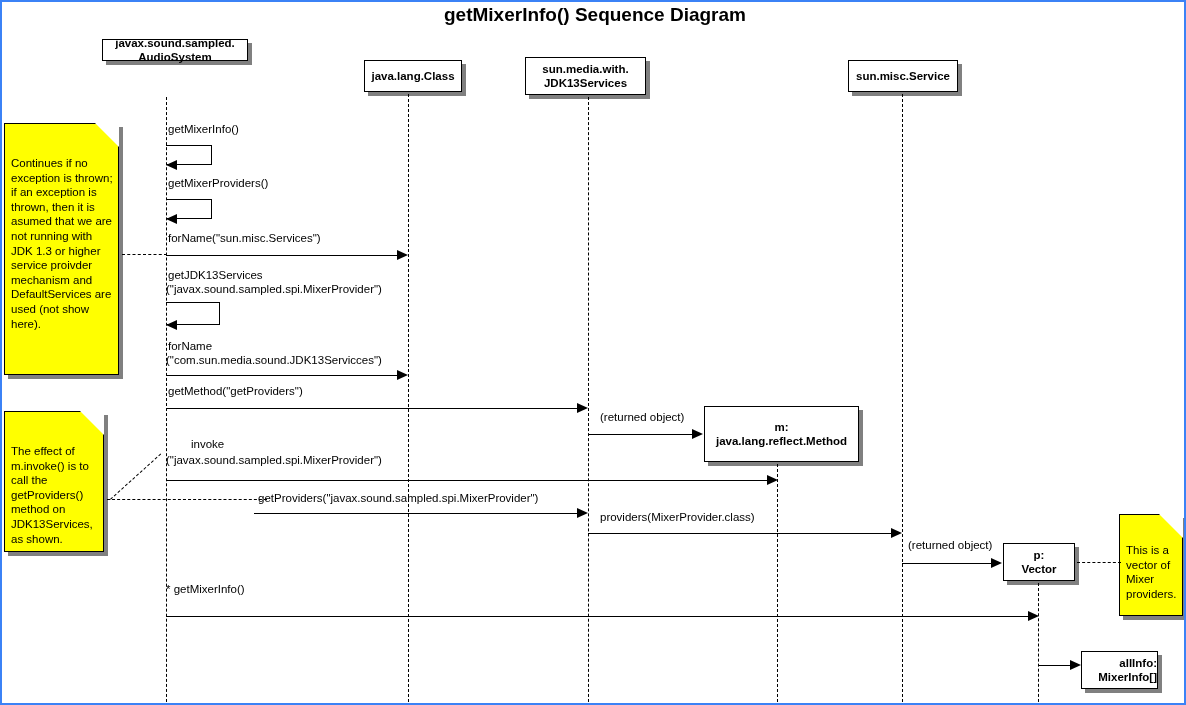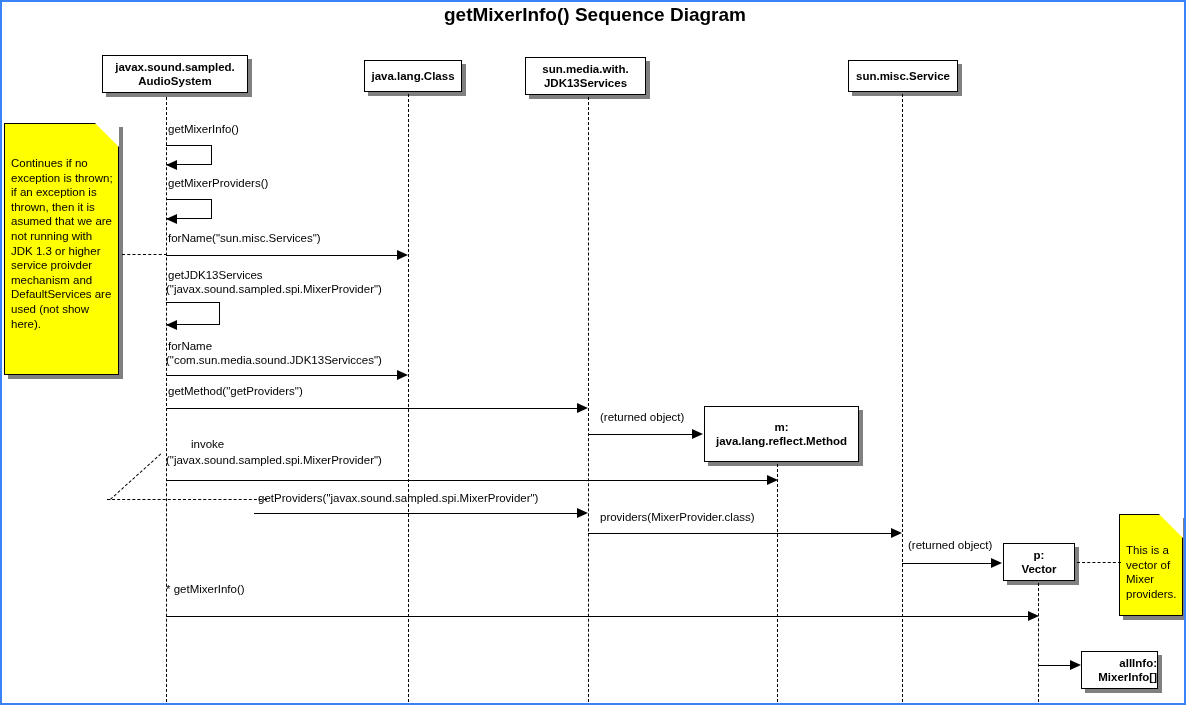--- a/index.html
+++ b/index.html
@@ -139,21 +139,21 @@
     transform-origin: 0 0;
   }
 </style>
 </head>
 <body>
 
 <div id="canvas">
 
   <div class="title">getMixerInfo() Sequence Diagram</div>
 
-  <div class="objbox" style="left:100px; top:53px; width:146px; height:38px;">
+  <div class="objbox" style="left:100px; top:37px; width:146px; height:22px;">
     <span>
       <span>javax.sound.sampled.</span>
       <span>AudioSystem</span>
     </span>
   </div>
 
   <div class="objbox" style="left:362px; top:58px; width:98px; height:32px;">
     <span>
       <span>java.lang.Class</span>
     </span>
@@ -256,20 +256,25 @@
   <div class="msgline" style="left:1036px; top:663px; width:33px;"></div>
   <div class="arrowhead right" style="left:1068px; top:658px;"></div>
 
   <div class="note" style="left:2px; top:121px; width:115px; height:252px;">
     <div class="fold"></div>
     <div class="foldline"></div>
     <div class="noteinner" style="margin-top:26px;">Continues if no exception is thrown; if an exception is thrown, then it is asumed that we are not running with JDK 1.3 or higher service proivder mechanism and DefaultServices are used (not show here).</div>
   </div>
   <div class="dashconn" style="left:120px; top:252px; width:45px;"></div>
 
+  <div class="note" style="left:2px; top:409px; width:100px; height:141px;">
+    <div class="fold"></div>
+    <div class="foldline"></div>
+    <div class="noteinner" style="margin-top:26px;">The effect of m.invoke() is to call the getProviders() method on JDK13Services, as shown.</div>
+  </div>
   <div class="dashconn" style="left:105px; top:497px; width:160px;"></div>
   <div class="diagconn" style="left:108px; top:497px; width:68px; transform:rotate(-42deg);"></div>
 
   <div class="note" style="left:1117px; top:512px; width:64px; height:102px;">
     <div class="fold"></div>
     <div class="foldline"></div>
     <div class="noteinner" style="margin-top:22px;">This is a vector of Mixer providers.</div>
   </div>
   <div class="dashconn" style="left:1075px; top:560px; width:44px;"></div>
 

